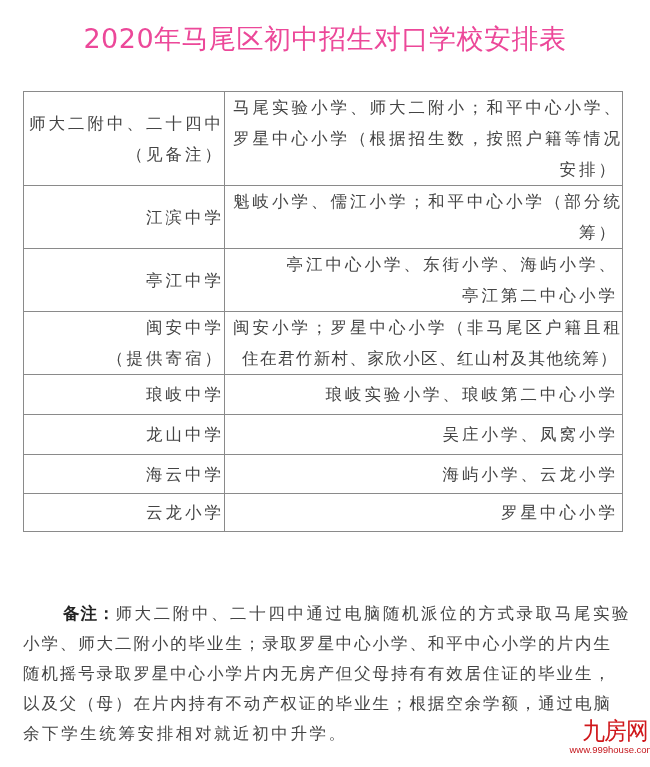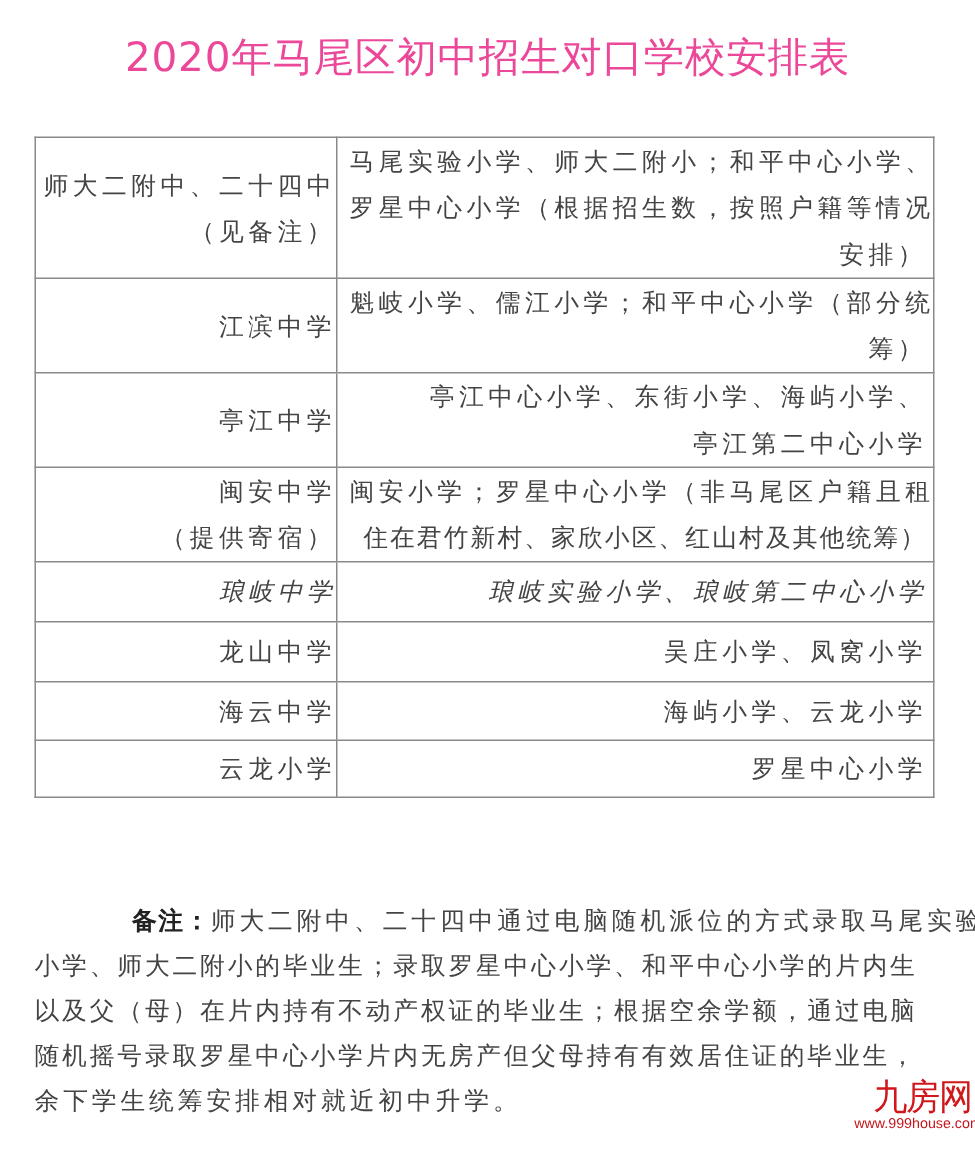--- a/index.html
+++ b/index.html
@@ -53,42 +53,41 @@
     padding-right: 4px !important;
     text-align: right;
   }
   .middle-line { display: block; text-align: right; }
   .primary-line { display: block; white-space: nowrap; }
   tr.r0 td { height: 89px; }
   tr.r1 td { height: 61px; }
   tr.r2 td { height: 44px; }
   tr.r3 td { height: 62px; }
   tr.r4 td { height: 60px; }
-  tr.r5 td { height: 39px; font-style: italic; }
+  tr.r5 td { height: 39px; }
   tr.r6 td { height: 39px; }
   tr.r7 td { height: 38px; }
   tr.r8 td { height: 37px; }
 
   .note {
     position: absolute;
     left: 23px;
     top: 599px;
     width: 600px;
     font-size: 16.5px;
     line-height: 30px;
     letter-spacing: 2.6px;
     color: #444444;
   }
   .note-line { display: block; white-space: nowrap; }
   .note-line.first { padding-left: 40px; }
   .note-label {
     font-weight: bold;
     color: #222222;
     letter-spacing: 1px;
-    margin-left: 25px;
   }
 
   .watermark {
     position: absolute;
     left: 575px;
     top: 718px;
     width: 80px;
     text-align: center;
   }
   .wm-logo {
@@ -187,21 +186,21 @@
       <td class="col-primary">
         <span class="primary-line">罗星中心小学</span>
       </td>
     </tr>
   </tbody>
 </table>
 
 <div class="note">
   <span class="note-line first"><span class="note-label">备注：</span><span>师大二附中、二十四中通过电脑随机派位的方式录取马尾实验</span></span>
   <span class="note-line" style="letter-spacing:1.9px">小学、师大二附小的毕业生；录取罗星中心小学、和平中心小学的片内生</span>
+  <span class="note-line" style="letter-spacing:1.9px">随机摇号录取罗星中心小学片内无房产但父母持有有效居住证的毕业生，</span>
   <span class="note-line" style="letter-spacing:1.9px">以及父（母）在片内持有不动产权证的毕业生；根据空余学额，通过电脑</span>
-  <span class="note-line" style="letter-spacing:1.9px">随机摇号录取罗星中心小学片内无房产但父母持有有效居住证的毕业生，</span>
   <span class="note-line">余下学生统筹安排相对就近初中升学。</span>
 </div>
 
 <div class="watermark">
   <span class="wm-logo">九房网</span>
   <span class="wm-url">www.999house.com</span>
 </div>
 
 </body></html>

